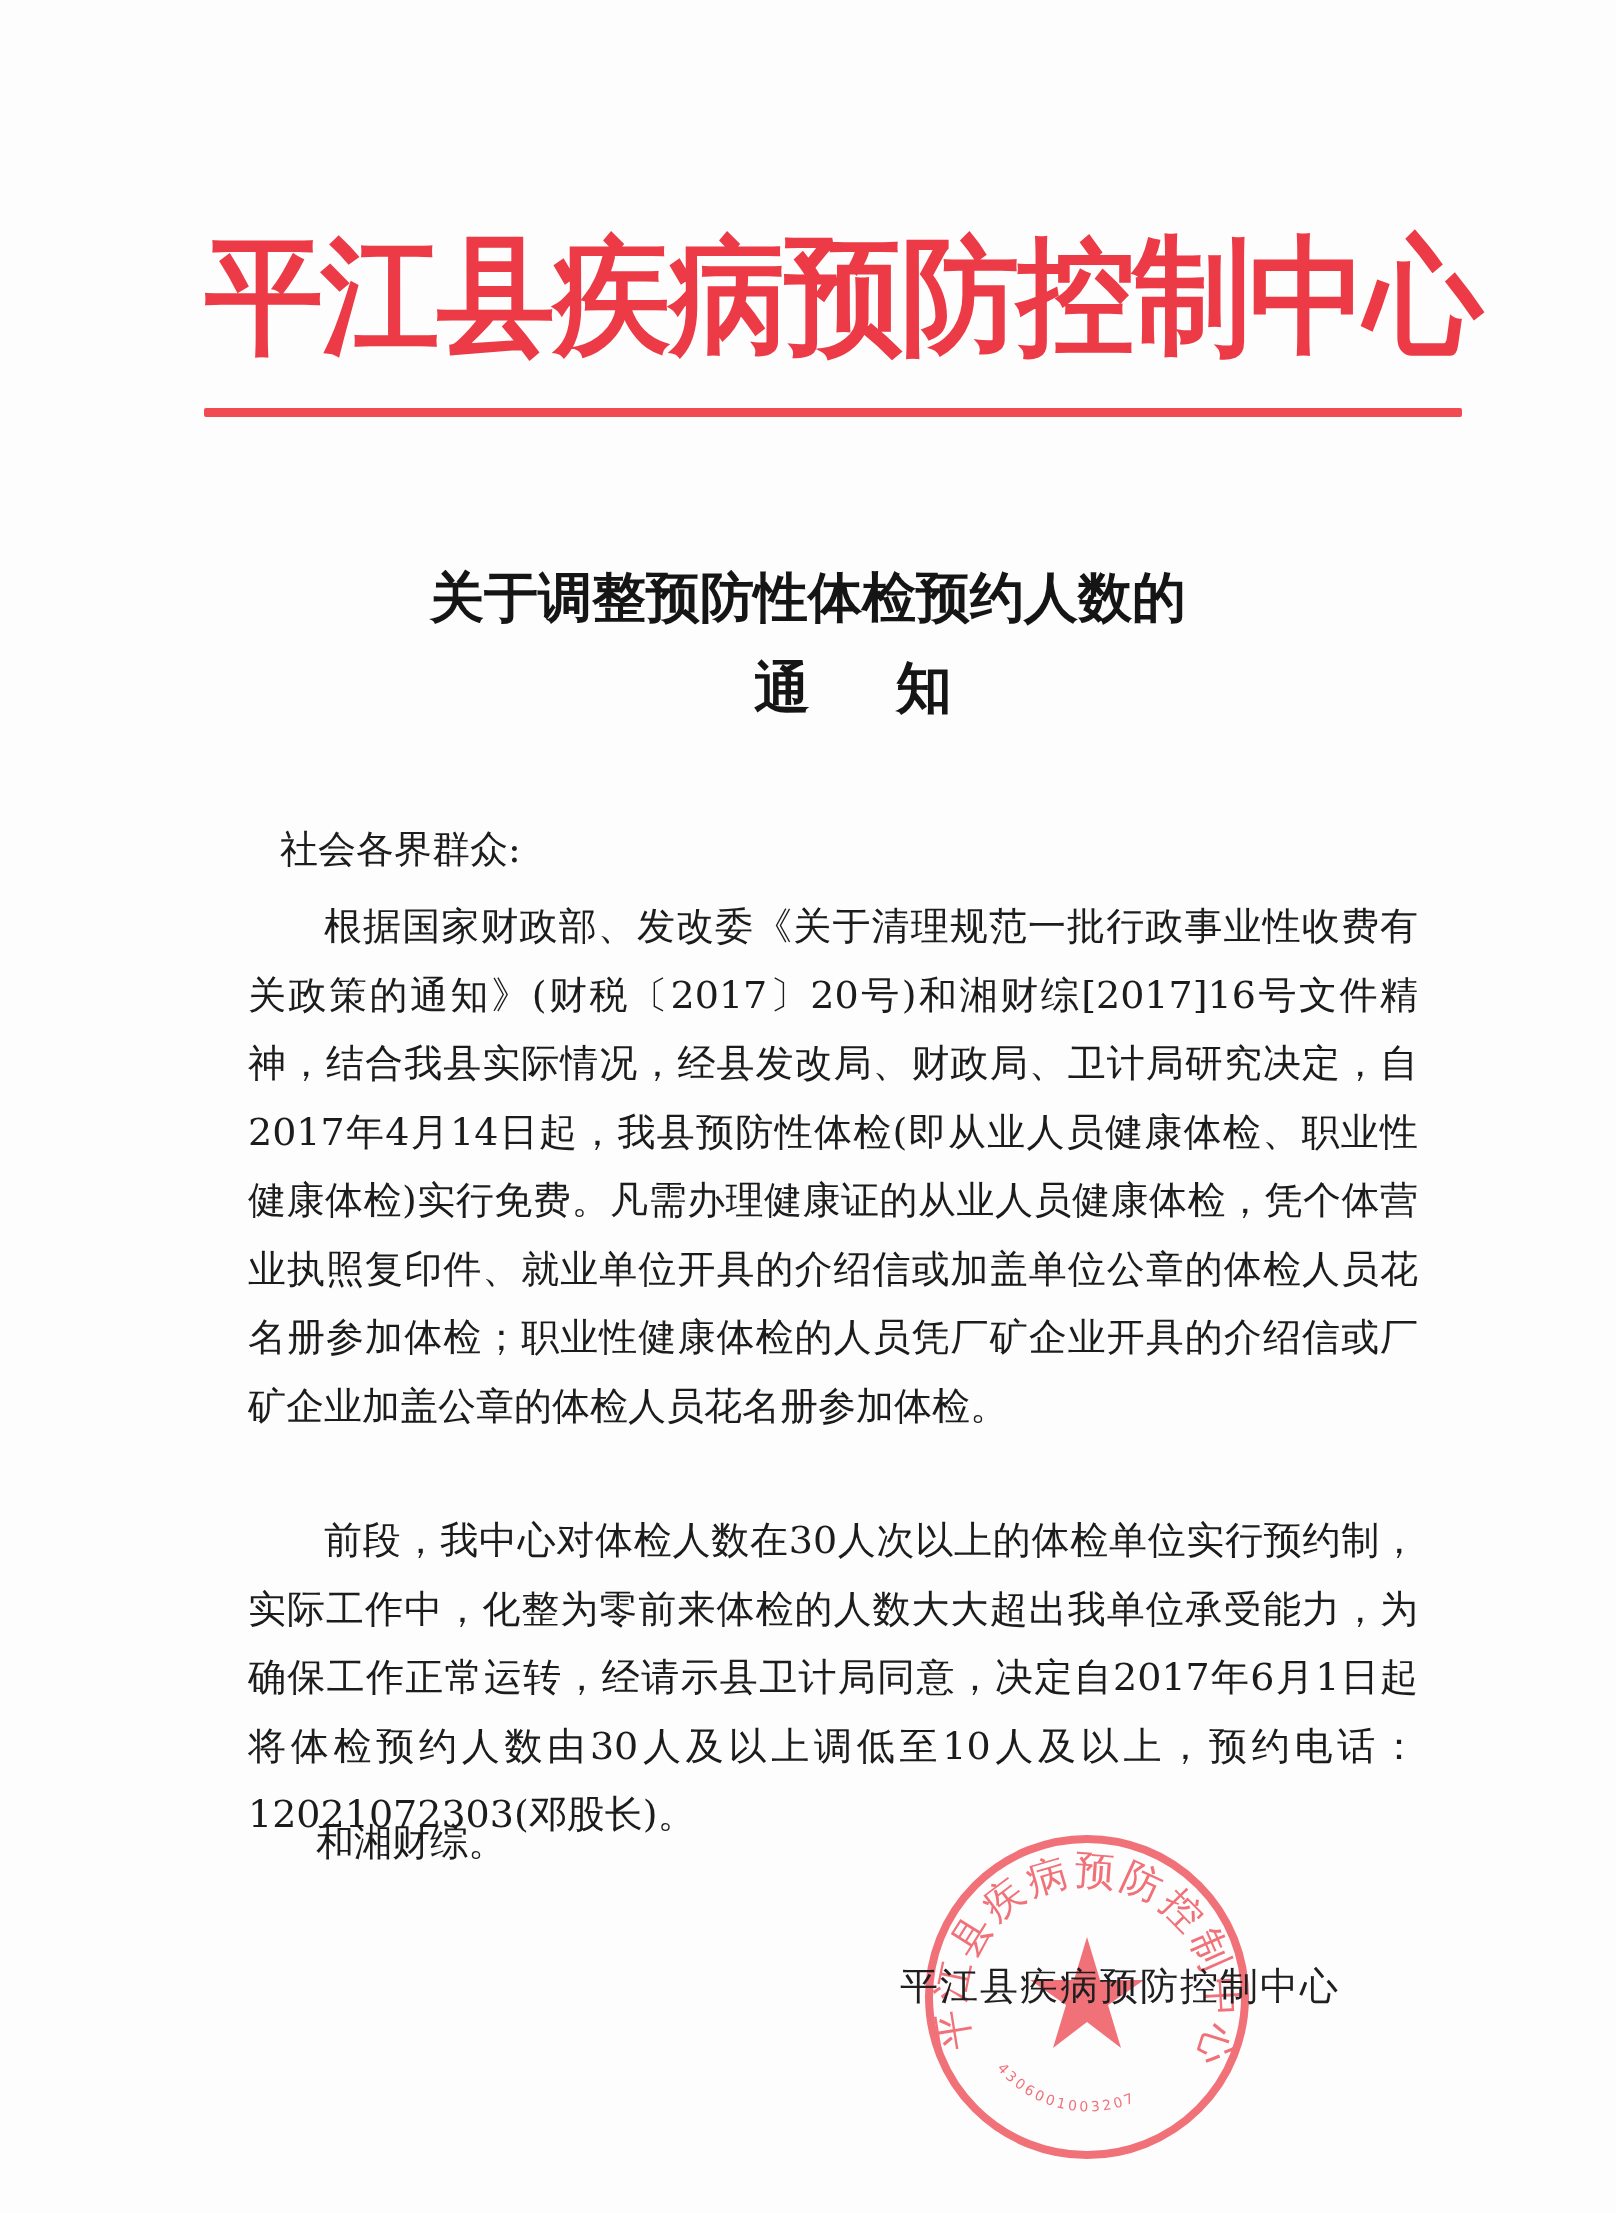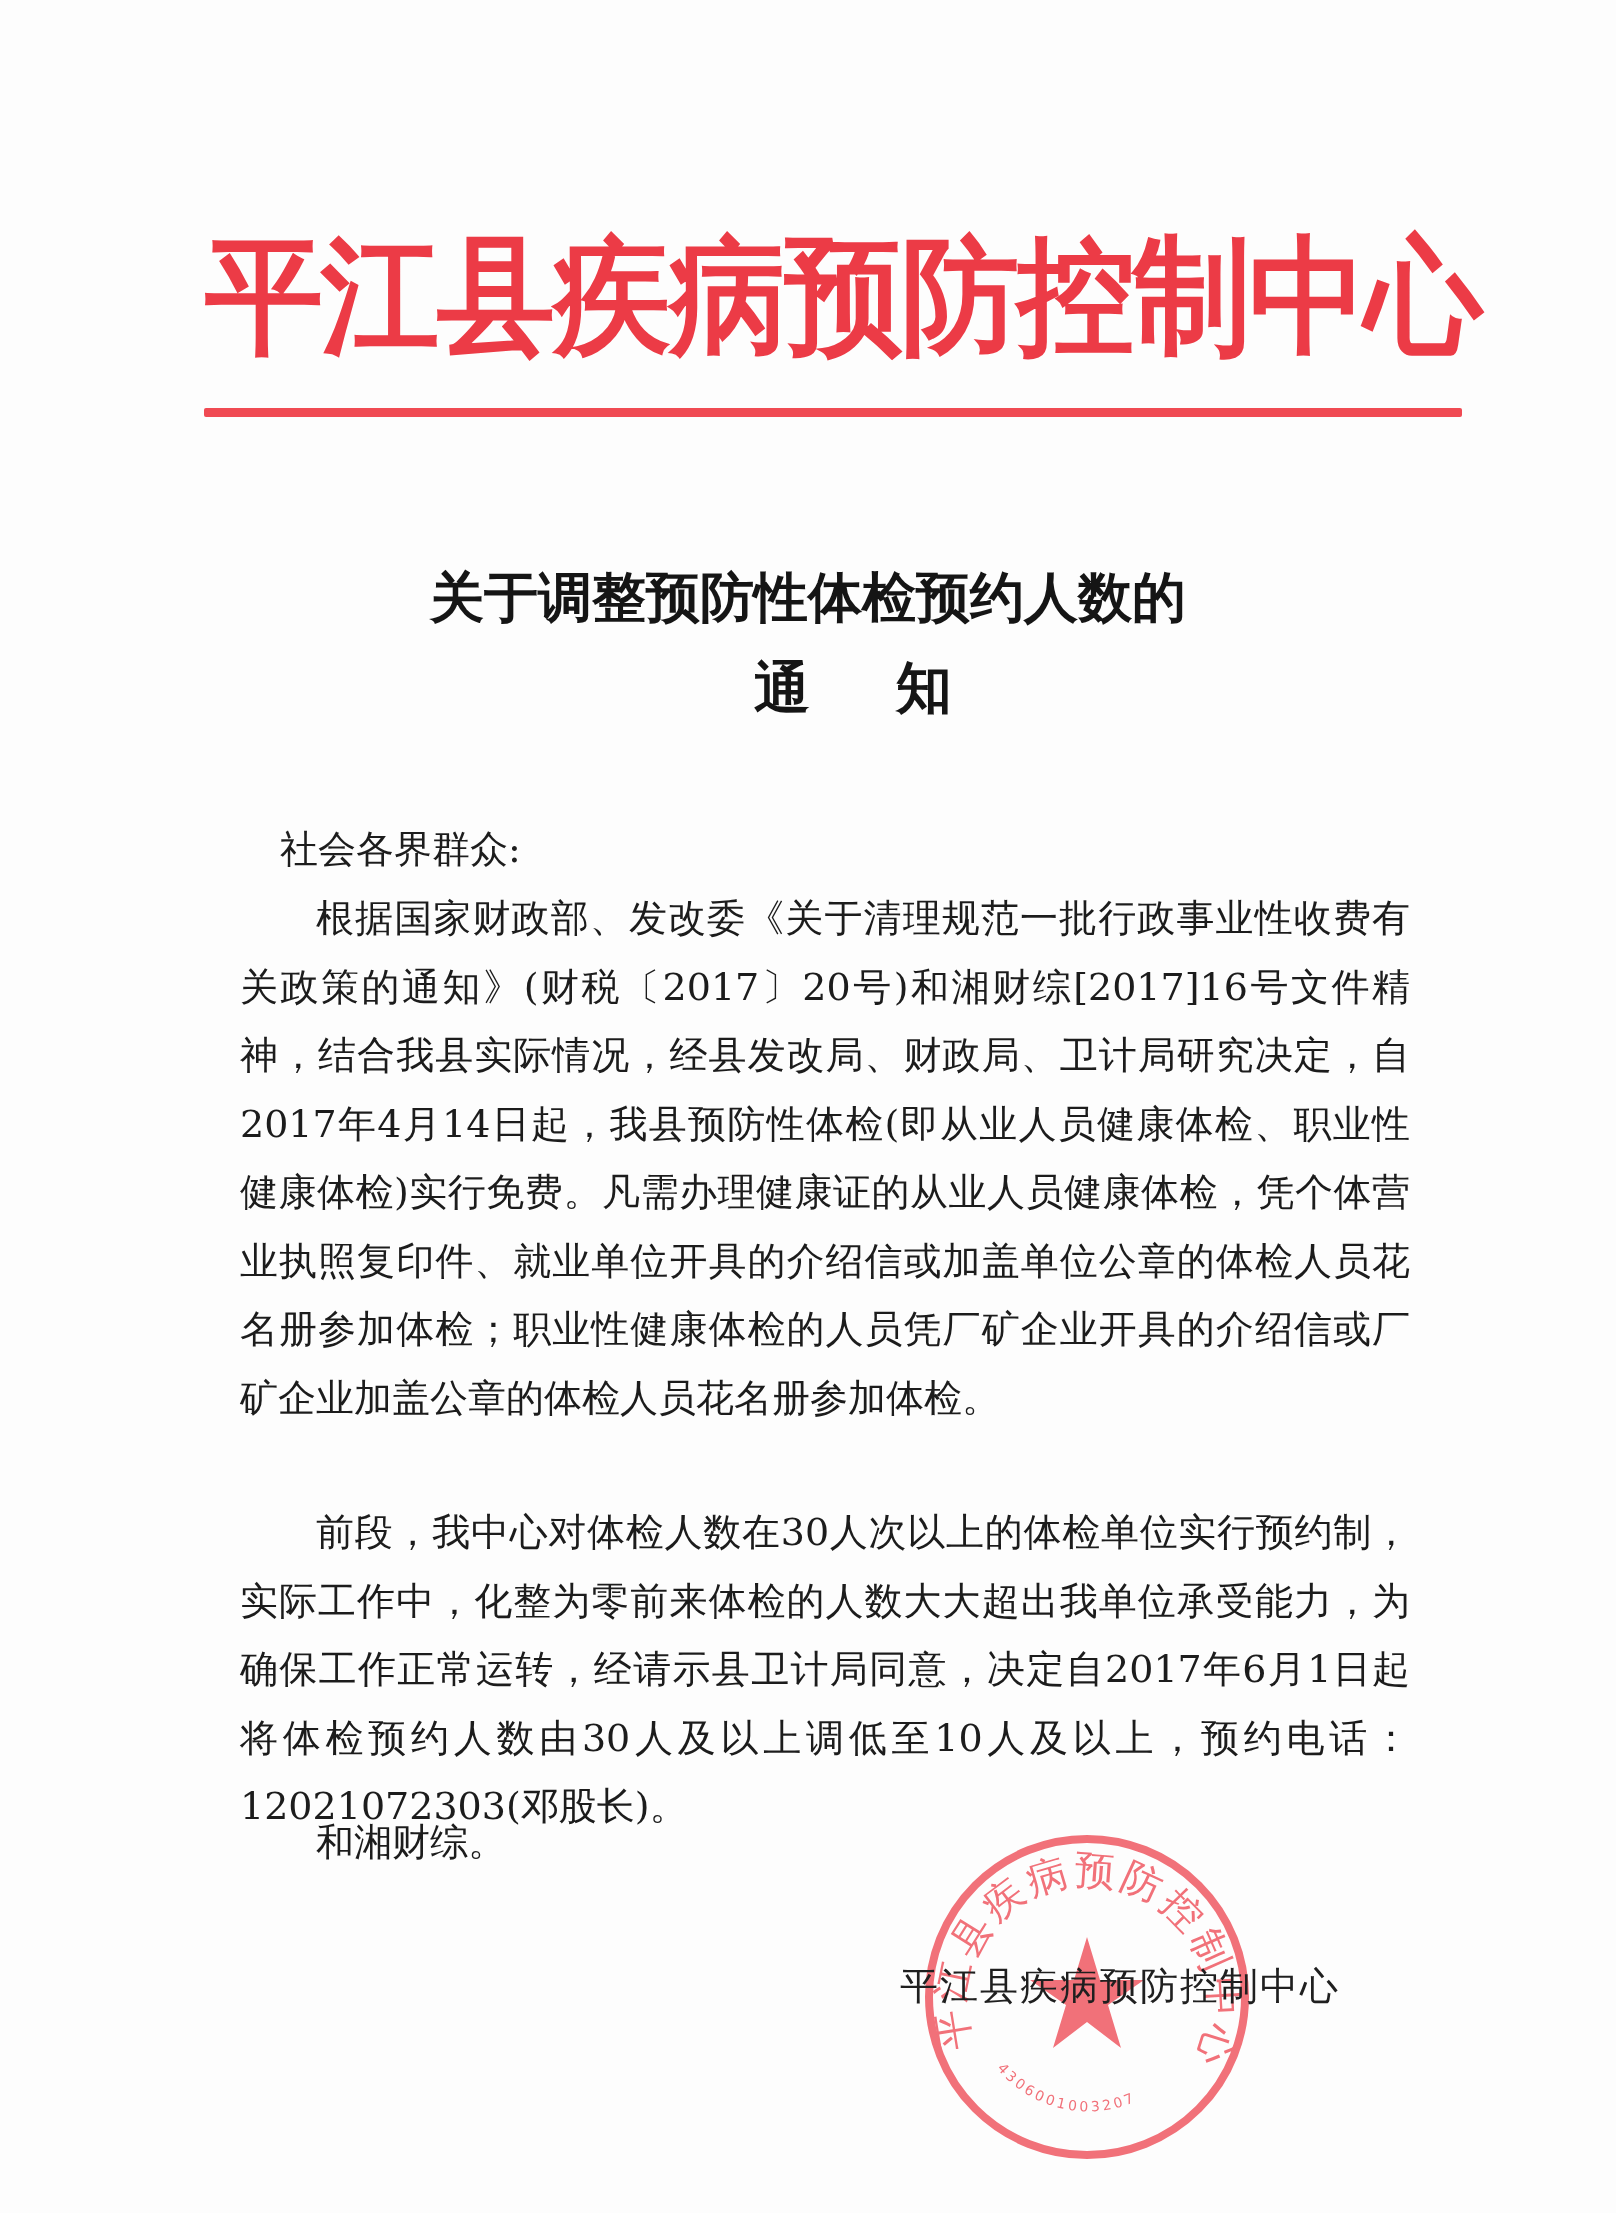--- a/index.html
+++ b/index.html
@@ -34,21 +34,21 @@
     font-weight: bold; color: #151515;
   }
   .title-1 { top: 562px; font-size: 54px; line-height: 72px; }
   .title-2 { top: 652px; font-size: 56px; line-height: 72px; letter-spacing: 86px; padding-left: 86px; box-sizing: border-box; margin-left: 45px; }
   .body-text {
     position: absolute; left: 240px; width: 1170px;
     font-size: 38px; line-height: 68.5px;
     color: #1d1d1d;
   }
   .salutation { top: 815px; margin-left: 40px; }
-  .para { text-indent: 2em; margin: 0; text-align: justify; }
+  .para { text-indent: 2em; margin: 8px; text-align: justify; }
   .p1 { position: absolute; left: 240px; top: 884px; width: 1170px; font-size: 38px; line-height: 68.5px; }
   .p2 { position: absolute; left: 240px; top: 1498px; width: 1170px; font-size: 38px; line-height: 68.5px; }
   .closing { position: absolute; left: 240px; top: 1808px; width: 1170px; font-size: 38px; line-height: 68.5px; text-indent: 2em; }
   .seal {
     position: absolute; left: 922px; top: 1832px; width: 330px; height: 330px;
     opacity: 0.78;
   }
   .signature {
     position: absolute; left: 880px; top: 1952px; width: 480px;
     font-size: 38px; line-height: 68px; text-align: center; color: #1f1f1f;

